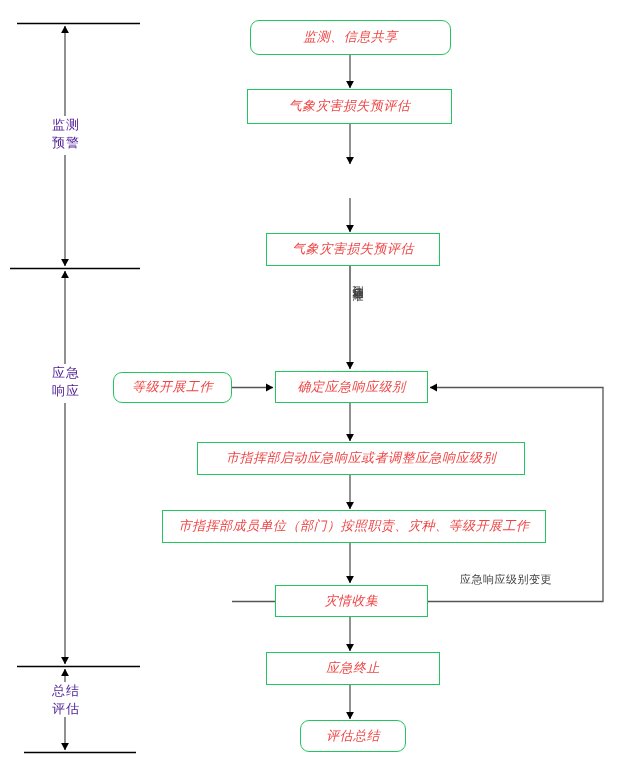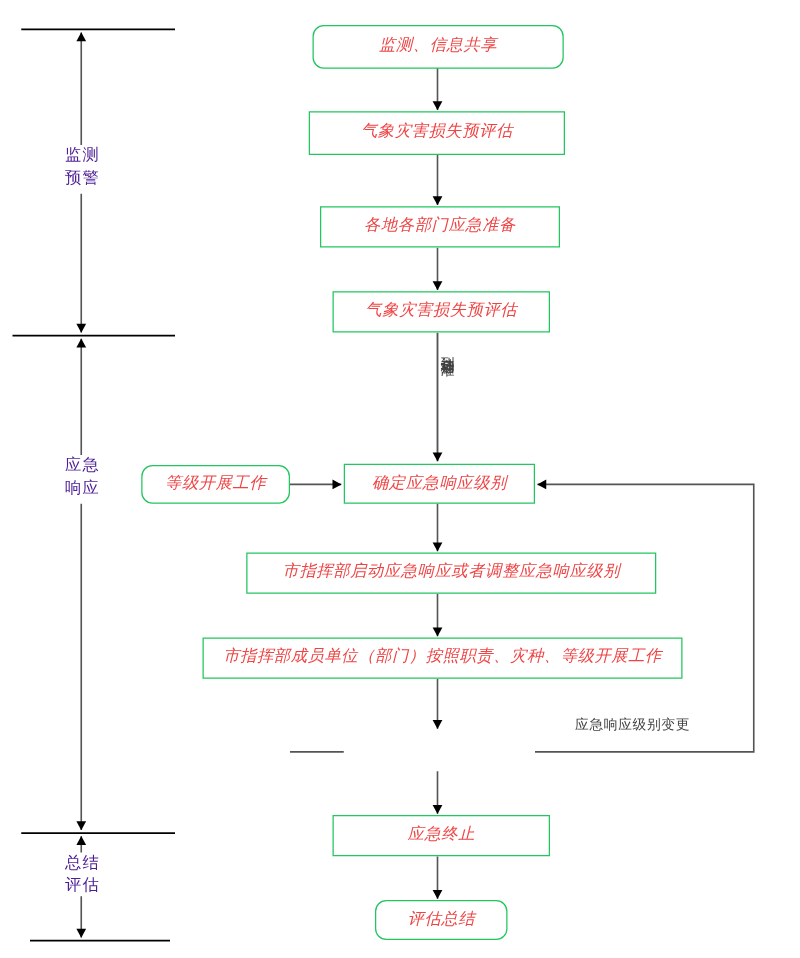--- a/index.html
+++ b/index.html
@@ -129,33 +129,33 @@
 预警</div>
   <div class="phase-label" style="left:40px; top:364px; width:52px;">应急
 响应</div>
   <div class="phase-label" style="left:40px; top:682px; width:52px;">总结
 评估</div>
 
   <div class="node rounded" style="left:250px; top:20px; width:201px; height:35px;">监测、信息共享</div>
 
   <div class="node" style="left:247px; top:89px; width:205px; height:35px;">气象灾害损失预评估</div>
 
-  <div class="node" style="left:256px; top:165px; width:192px; height:33px;">各地各部门应急准备</div>
 
   <div class="node" style="left:266px; top:233px; width:174px; height:33px;">气象灾害损失预评估</div>
 
   <div class="node rounded" style="left:113px; top:372px; width:119px; height:31px;">等级开展工作</div>
 
   <div class="node" style="left:275px; top:371px; width:153px; height:32px;">确定应急响应级别</div>
 
   <div class="node" style="left:197px; top:442px; width:328px; height:33px;">市指挥部启动应急响应或者调整应急响应级别</div>
 
   <div class="node" style="left:162px; top:510px; width:384px; height:33px;">市指挥部成员单位（部门）按照职责、灾种、等级开展工作</div>
 
 
+  <div class="node" style="left:275px; top:585px; width:153px; height:32px;">灾情收集</div>
 
   <div class="node" style="left:266px; top:652px; width:174px; height:33px;">应急终止</div>
 
   <div class="node rounded" style="left:300px; top:720px; width:106px; height:32px;">评估总结</div>
 
   <div class="edge-label vertical" style="left:352px; top:276px;">达到启动标准</div>
 
   <div class="edge-label" style="left:460px; top:574px;">应急响应级别变更</div>
 
 </div>

